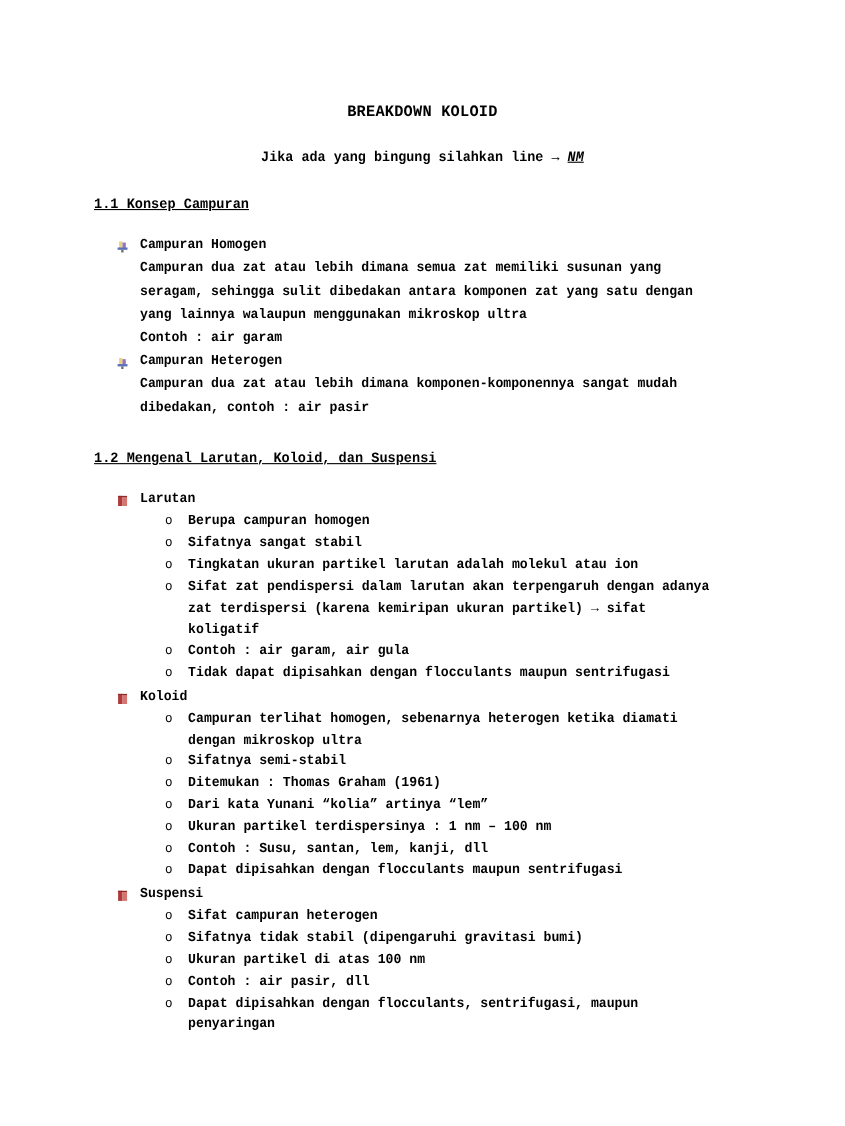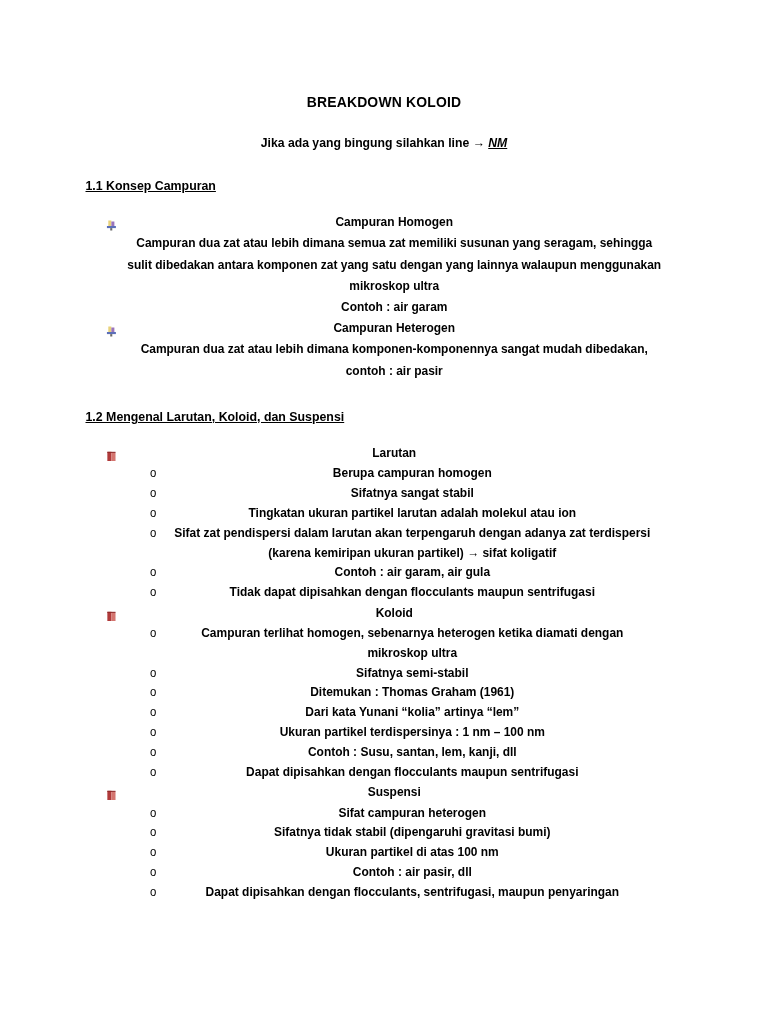--- a/index.html
+++ b/index.html
@@ -17,20 +17,21 @@
     overflow: hidden;
     position: relative;
   }
 
   .page {
     position: relative;
     width: 768px;
     height: 1024px;
     box-sizing: border-box;
     padding: 0;
+    font-family: Liberation Mono, monospace;
   }
 
   
   .doc-title {
     text-align: center;
     font-weight: bold;
     font-size: 14.5px;
     letter-spacing: 0.2px;
     margin: 0;
     padding-top: 94px;
@@ -68,21 +69,20 @@
     transform-origin: left center;
   }
   .sec-1-1 { padding-top: 27px; }
   .sec-1-2 { padding-top: 27px; }
 
   
   .lvl1-list {
     list-style: none;
     margin: 0;
     padding: 0;
-    text-align: center;
   }
   .lvl1-list.first { padding-top: 18px; }
   .lvl1-item {
     position: relative;
     padding-left: 134px;
     padding-right: 72px;
     font-size: 12.6px;
     font-weight: bold;
     line-height: 21.2px;
     transform: scaleX(0.95);

